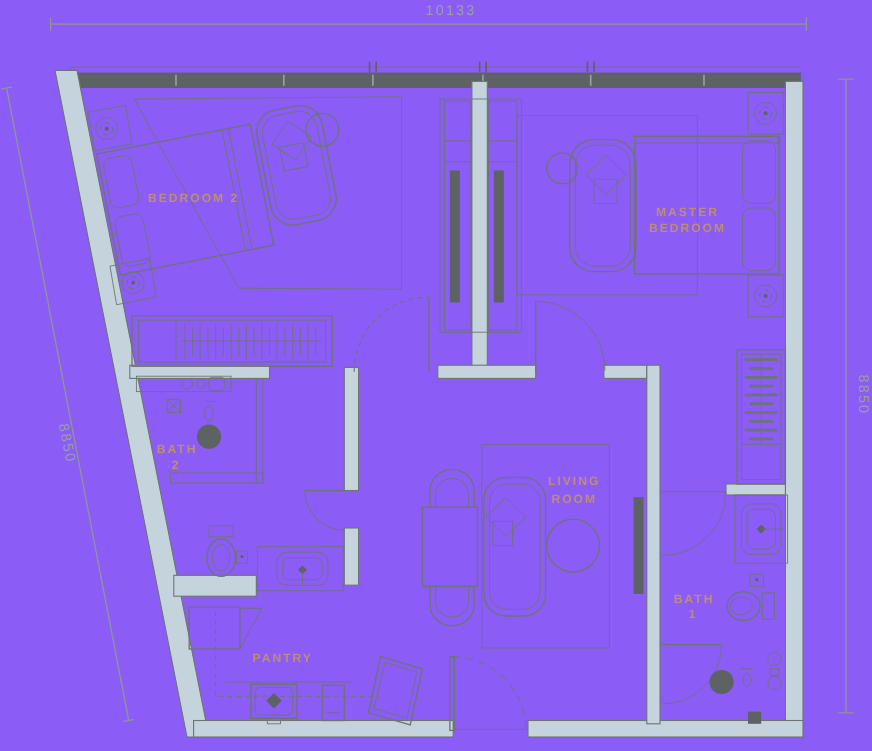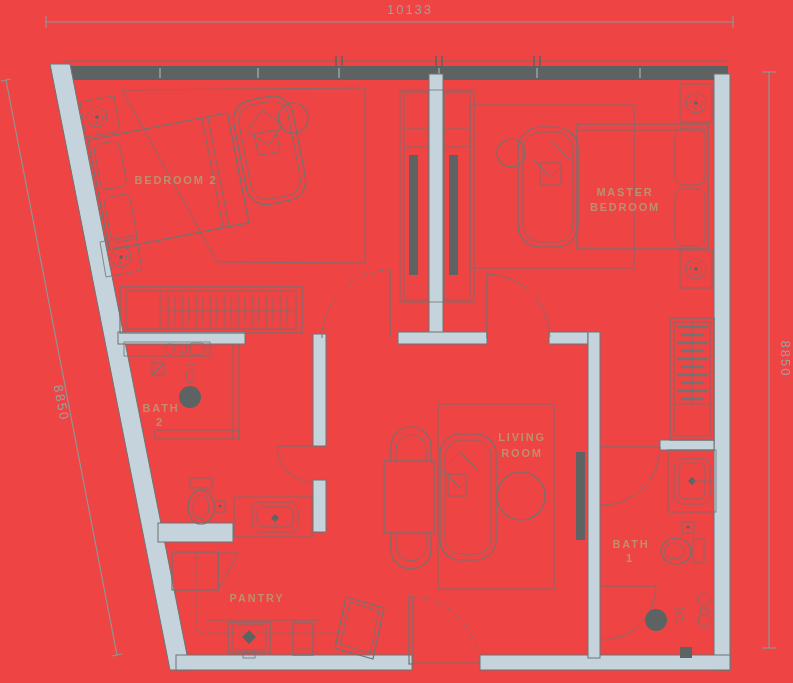--- a/index.html
+++ b/index.html
@@ -1,16 +1,16 @@
 <!DOCTYPE html>
 <html><head>
 <meta charset="utf-8">
 <style>
   html,body{margin:0;padding:0;background:#000;}
-  .stage{position:relative;width:793px;height:683px;background:#ef4444;overflow:hidden;}
+  .stage{position:relative;width:793px;height:683px;background:#8b5cf6;overflow:hidden;}
   svg{display:block;}
   .wall{fill:#c5d3dc;stroke:#6e7473;stroke-width:1;}
   .band{fill:#5d6362;stroke:none;}
   .slab{fill:#5d6362;stroke:none;}
   .ln{stroke:#6e7473;stroke-width:1.2;fill:none;}
   .lnthin{stroke:#6e7473;stroke-width:0.8;fill:none;}
   .dashsm{stroke:#6e7473;stroke-width:1;fill:none;stroke-dasharray:4 4;}
   .dim{stroke:#8f9595;stroke-width:1.2;fill:none;}
   .dimtext{fill:#9aa0a0;font:13px "Liberation Sans",sans-serif;letter-spacing:2px;text-anchor:middle;}
   .room{fill:#bd8f6e;font:bold 11px "Liberation Sans",sans-serif;letter-spacing:1.8px;text-anchor:middle;}

